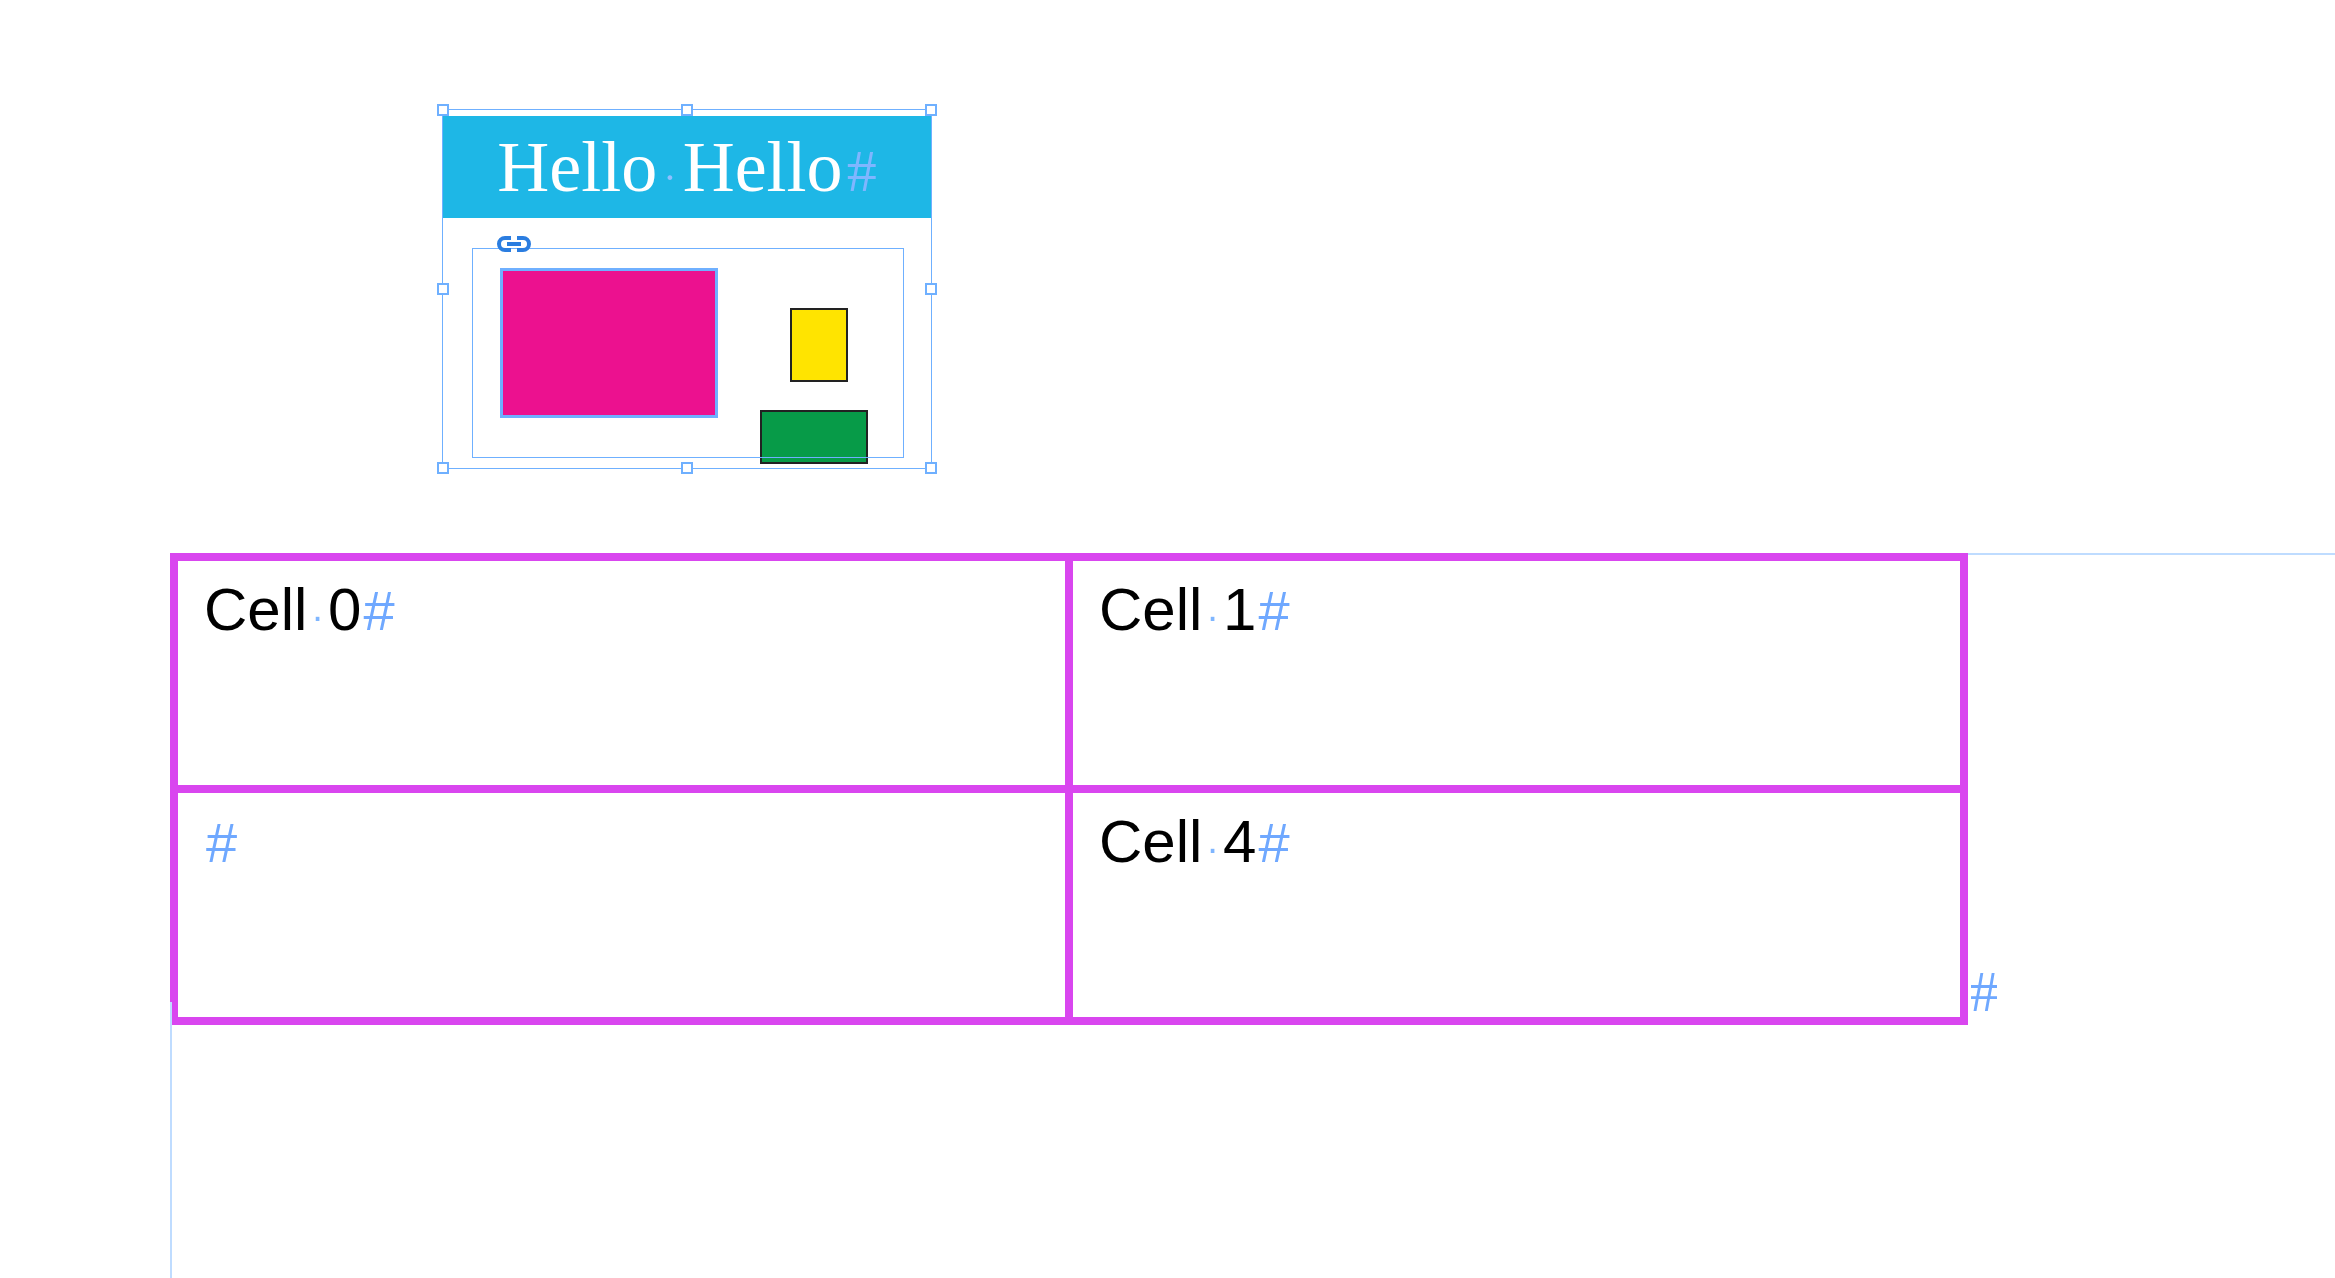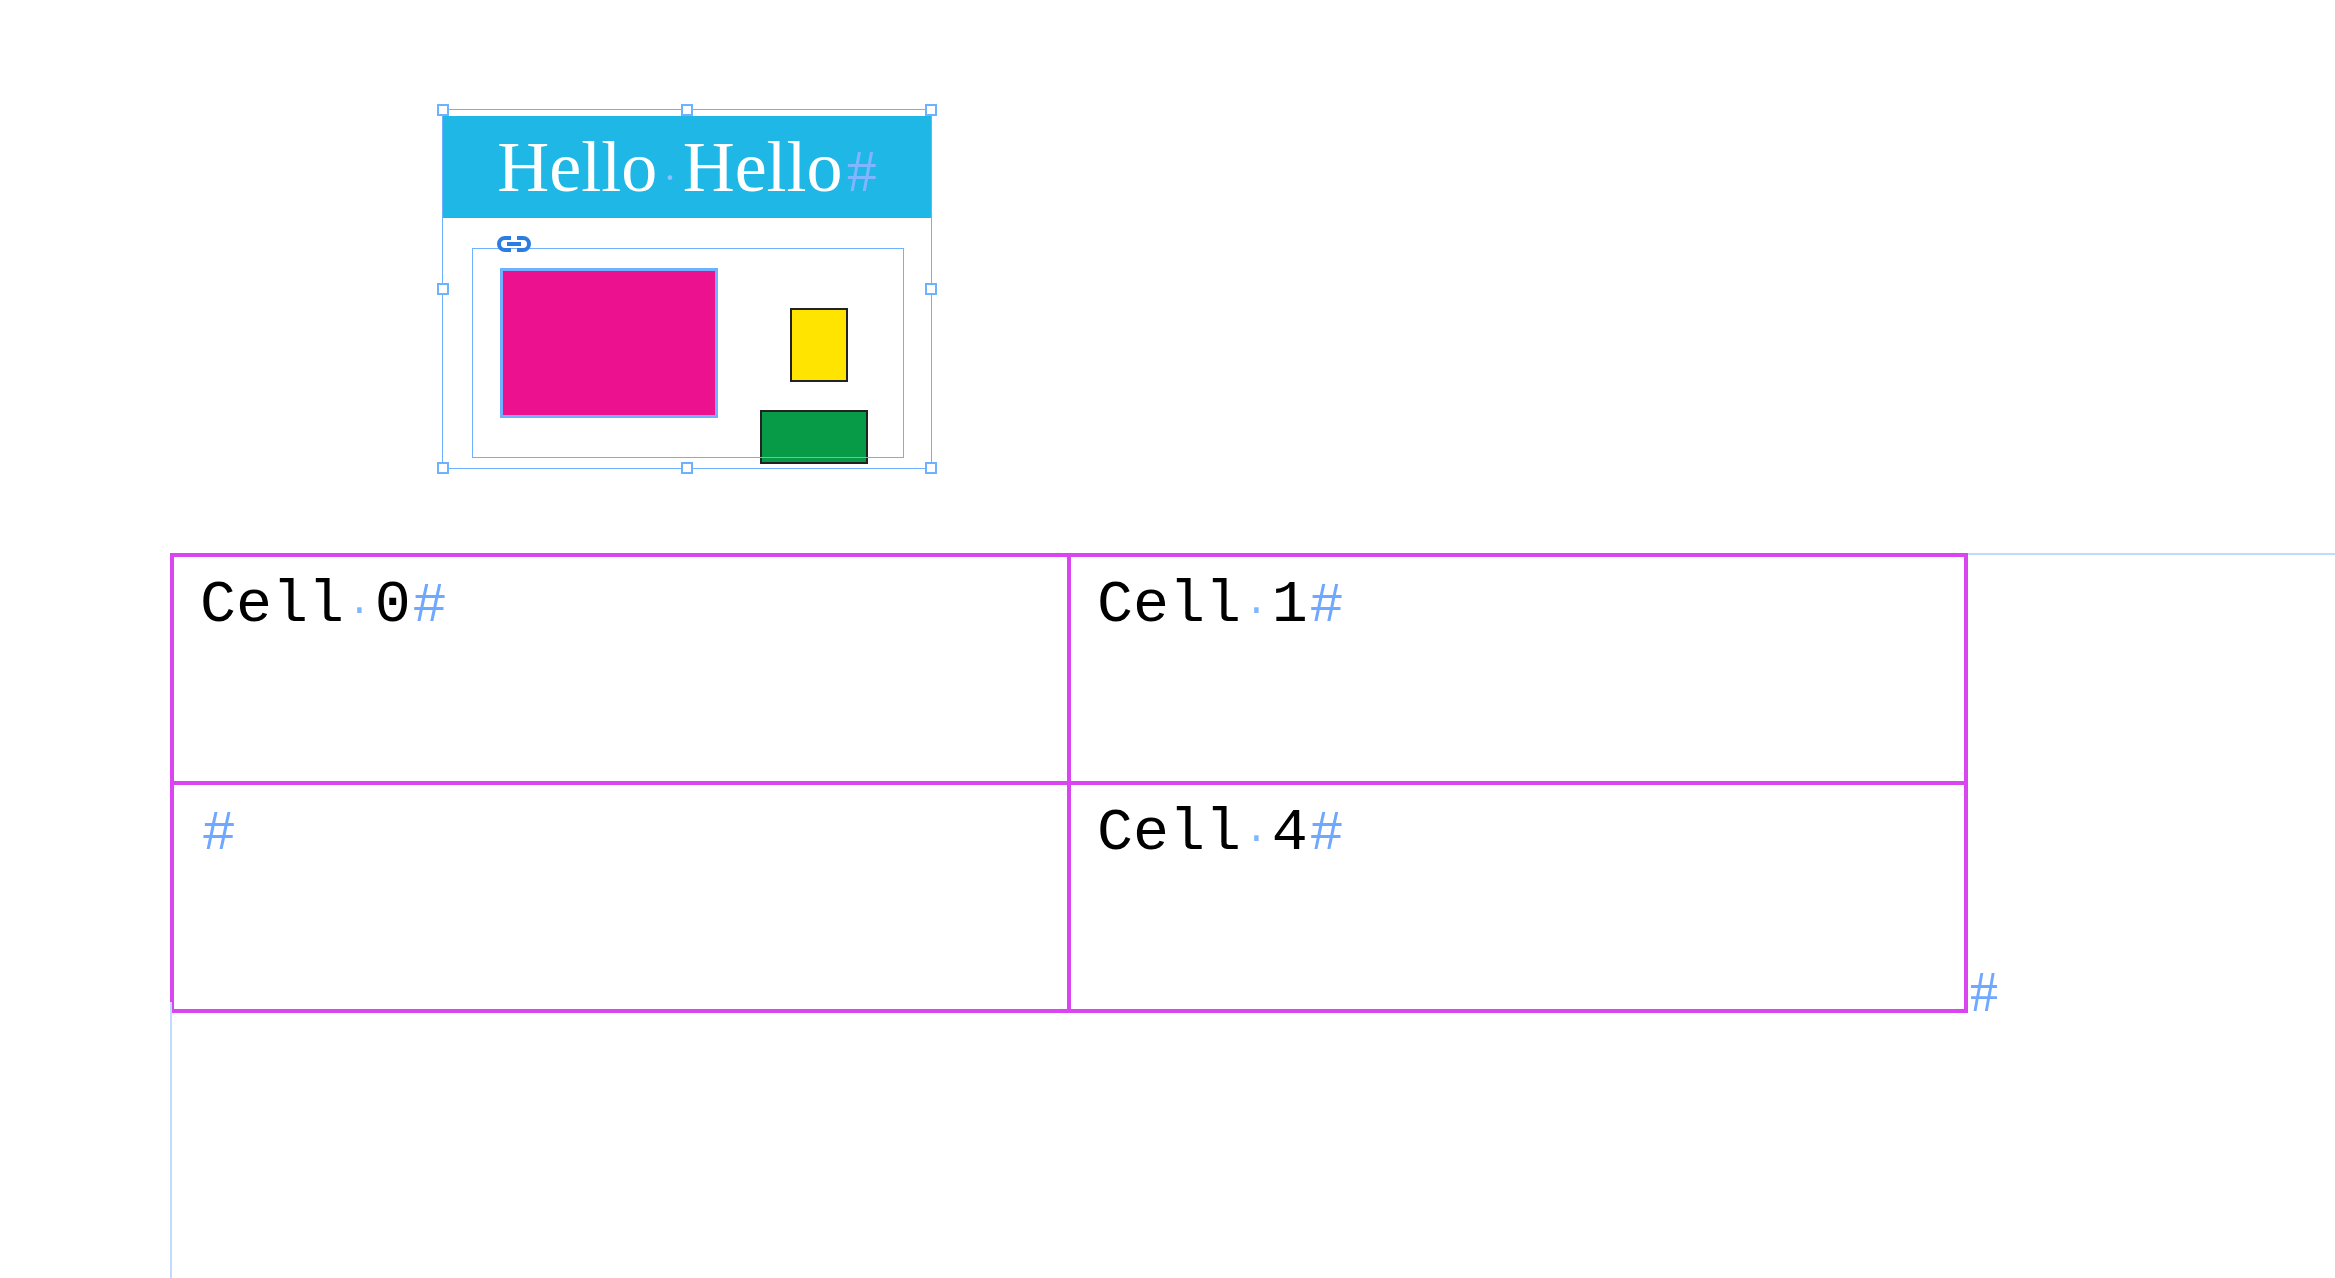--- a/index.html
+++ b/index.html
@@ -130,27 +130,27 @@
     left: 170px;
     top: 553px;
     width: 1798px;
   }
   table.layout-table {
     width: 100%;
     border-collapse: collapse;
     table-layout: fixed;
   }
   table.layout-table td {
-    border: 4px solid #d946ef;
+    border: 8px solid #d946ef;
     height: 210px;
     vertical-align: top;
     padding: 14px 26px 0 26px;
     font-size: 60px;
     color: #000;
-    font-family: Liberation Mono, monospace;
+    font-family: Liberation Sans, sans-serif;
     position: relative;
   }
   .cell-line {
     display: inline-flex;
     align-items: baseline;
     gap: 0;
   }
   .cell-word-sep {
     color: #7fb6ff;
     font-size: 38px;

